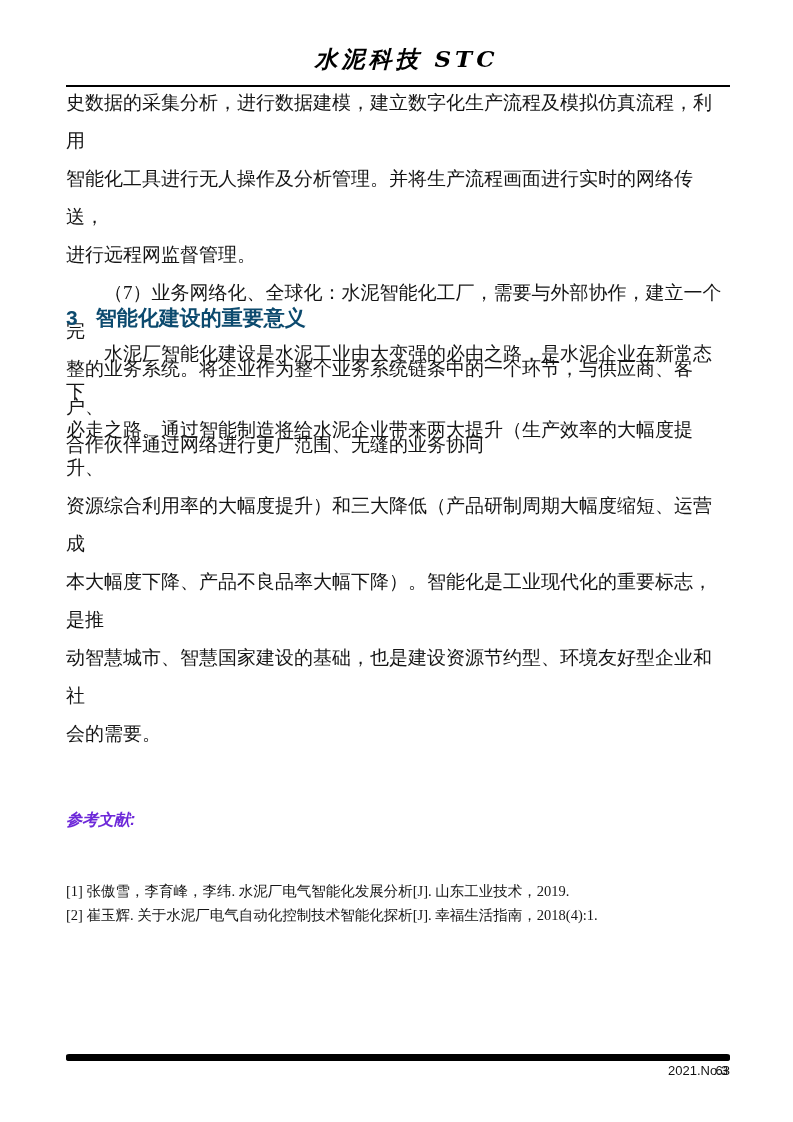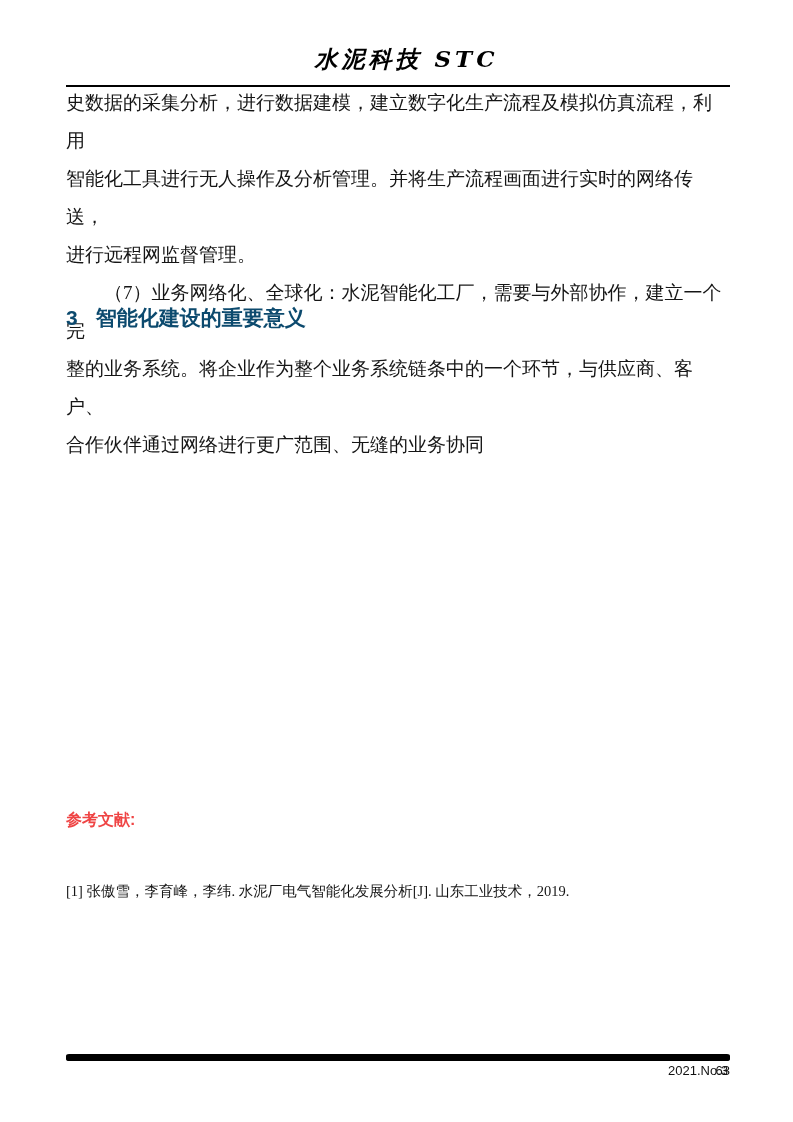--- a/index.html
+++ b/index.html
@@ -55,21 +55,22 @@
   .block-sec3 { top: 335px; }
 
   
   .ref-heading {
     position: absolute;
     top: 809px; left: 66px; width: 664px;
     font-family: "Liberation Sans", "DejaVu Sans", sans-serif;
     font-weight: bold;
     font-size: 16px;
     line-height: 22px;
-    color: #ef4444;
+    color: #6d28d9;
+    font-style: italic;
   }
   .ref-list {
     position: absolute;
     top: 832px; left: 66px; width: 668px;
     font-size: 14.5px;
     line-height: 23.5px;
     color: #151515;
     margin-top: 48px;
   }
 
@@ -107,25 +108,32 @@
 智能化工具进行无人操作及分析管理。并将生产流程画面进行实时的网络传送，
 进行远程网监督管理。
 　　（7）业务网络化、全球化：水泥智能化工厂，需要与外部协作，建立一个完
 整的业务系统。将企业作为整个业务系统链条中的一个环节，与供应商、客户、
 合作伙伴通过网络进行更广范围、无缝的业务协同</div>
 
   <div class="section-heading">
     <span class="num">3</span><span>智能化建设的重要意义</span>
   </div>
 
+  <div class="content bodytext lines block-sec3" style="position:absolute;">　　水泥厂智能化建设是水泥工业由大变强的必由之路，是水泥企业在新常态下
+必走之路。通过智能制造将给水泥企业带来两大提升（生产效率的大幅度提升、
+资源综合利用率的大幅度提升）和三大降低（产品研制周期大幅度缩短、运营成
+本大幅度下降、产品不良品率大幅下降）。智能化是工业现代化的重要标志，是推
+动智慧城市、智慧国家建设的基础，也是建设资源节约型、环境友好型企业和社
+会的需要。</div>
 
   <div class="ref-heading">参考文献:</div>
 
   <div class="ref-list">
     <div class="lines">[1] 张傲雪，李育峰，李纬. 水泥厂电气智能化发展分析[J]. 山东工业技术，2019.</div>
+    <div class="lines">[2] 崔玉辉. 关于水泥厂电气自动化控制技术智能化探析[J]. 幸福生活指南，2018(4):1.</div>
   </div>
 
   <div class="footer-bar"></div>
 
   <div class="footer-row">
     <div class="footer-page-number">63</div>
     <div class="footer-issue">2021.No.3</div>
   </div>
 
 </div>

